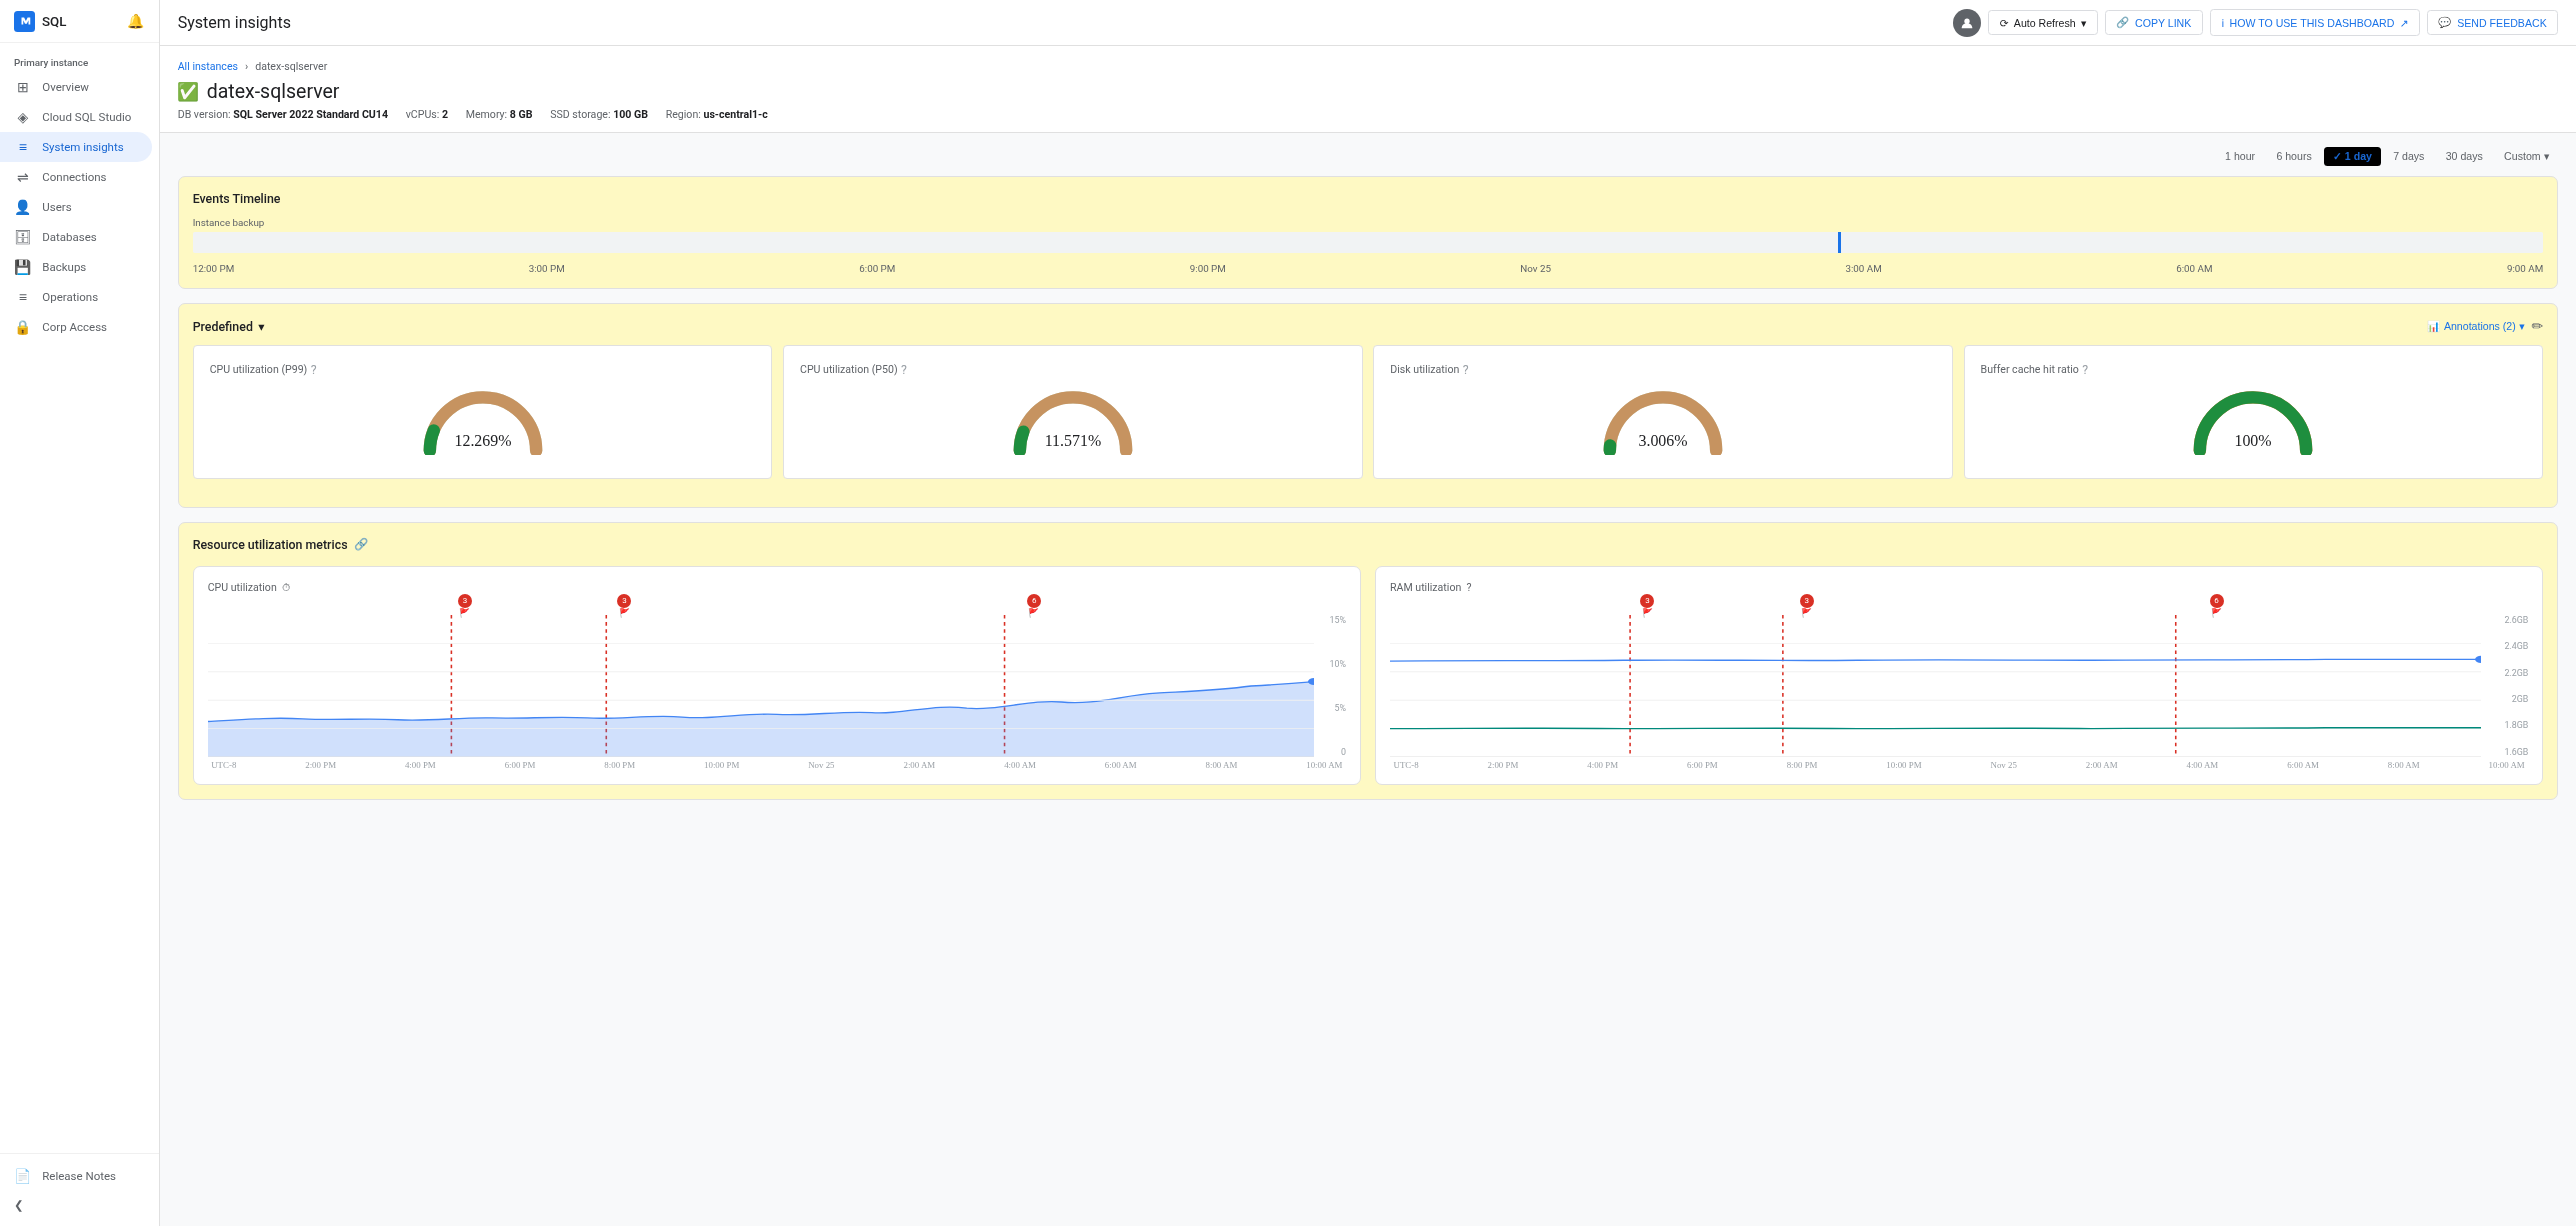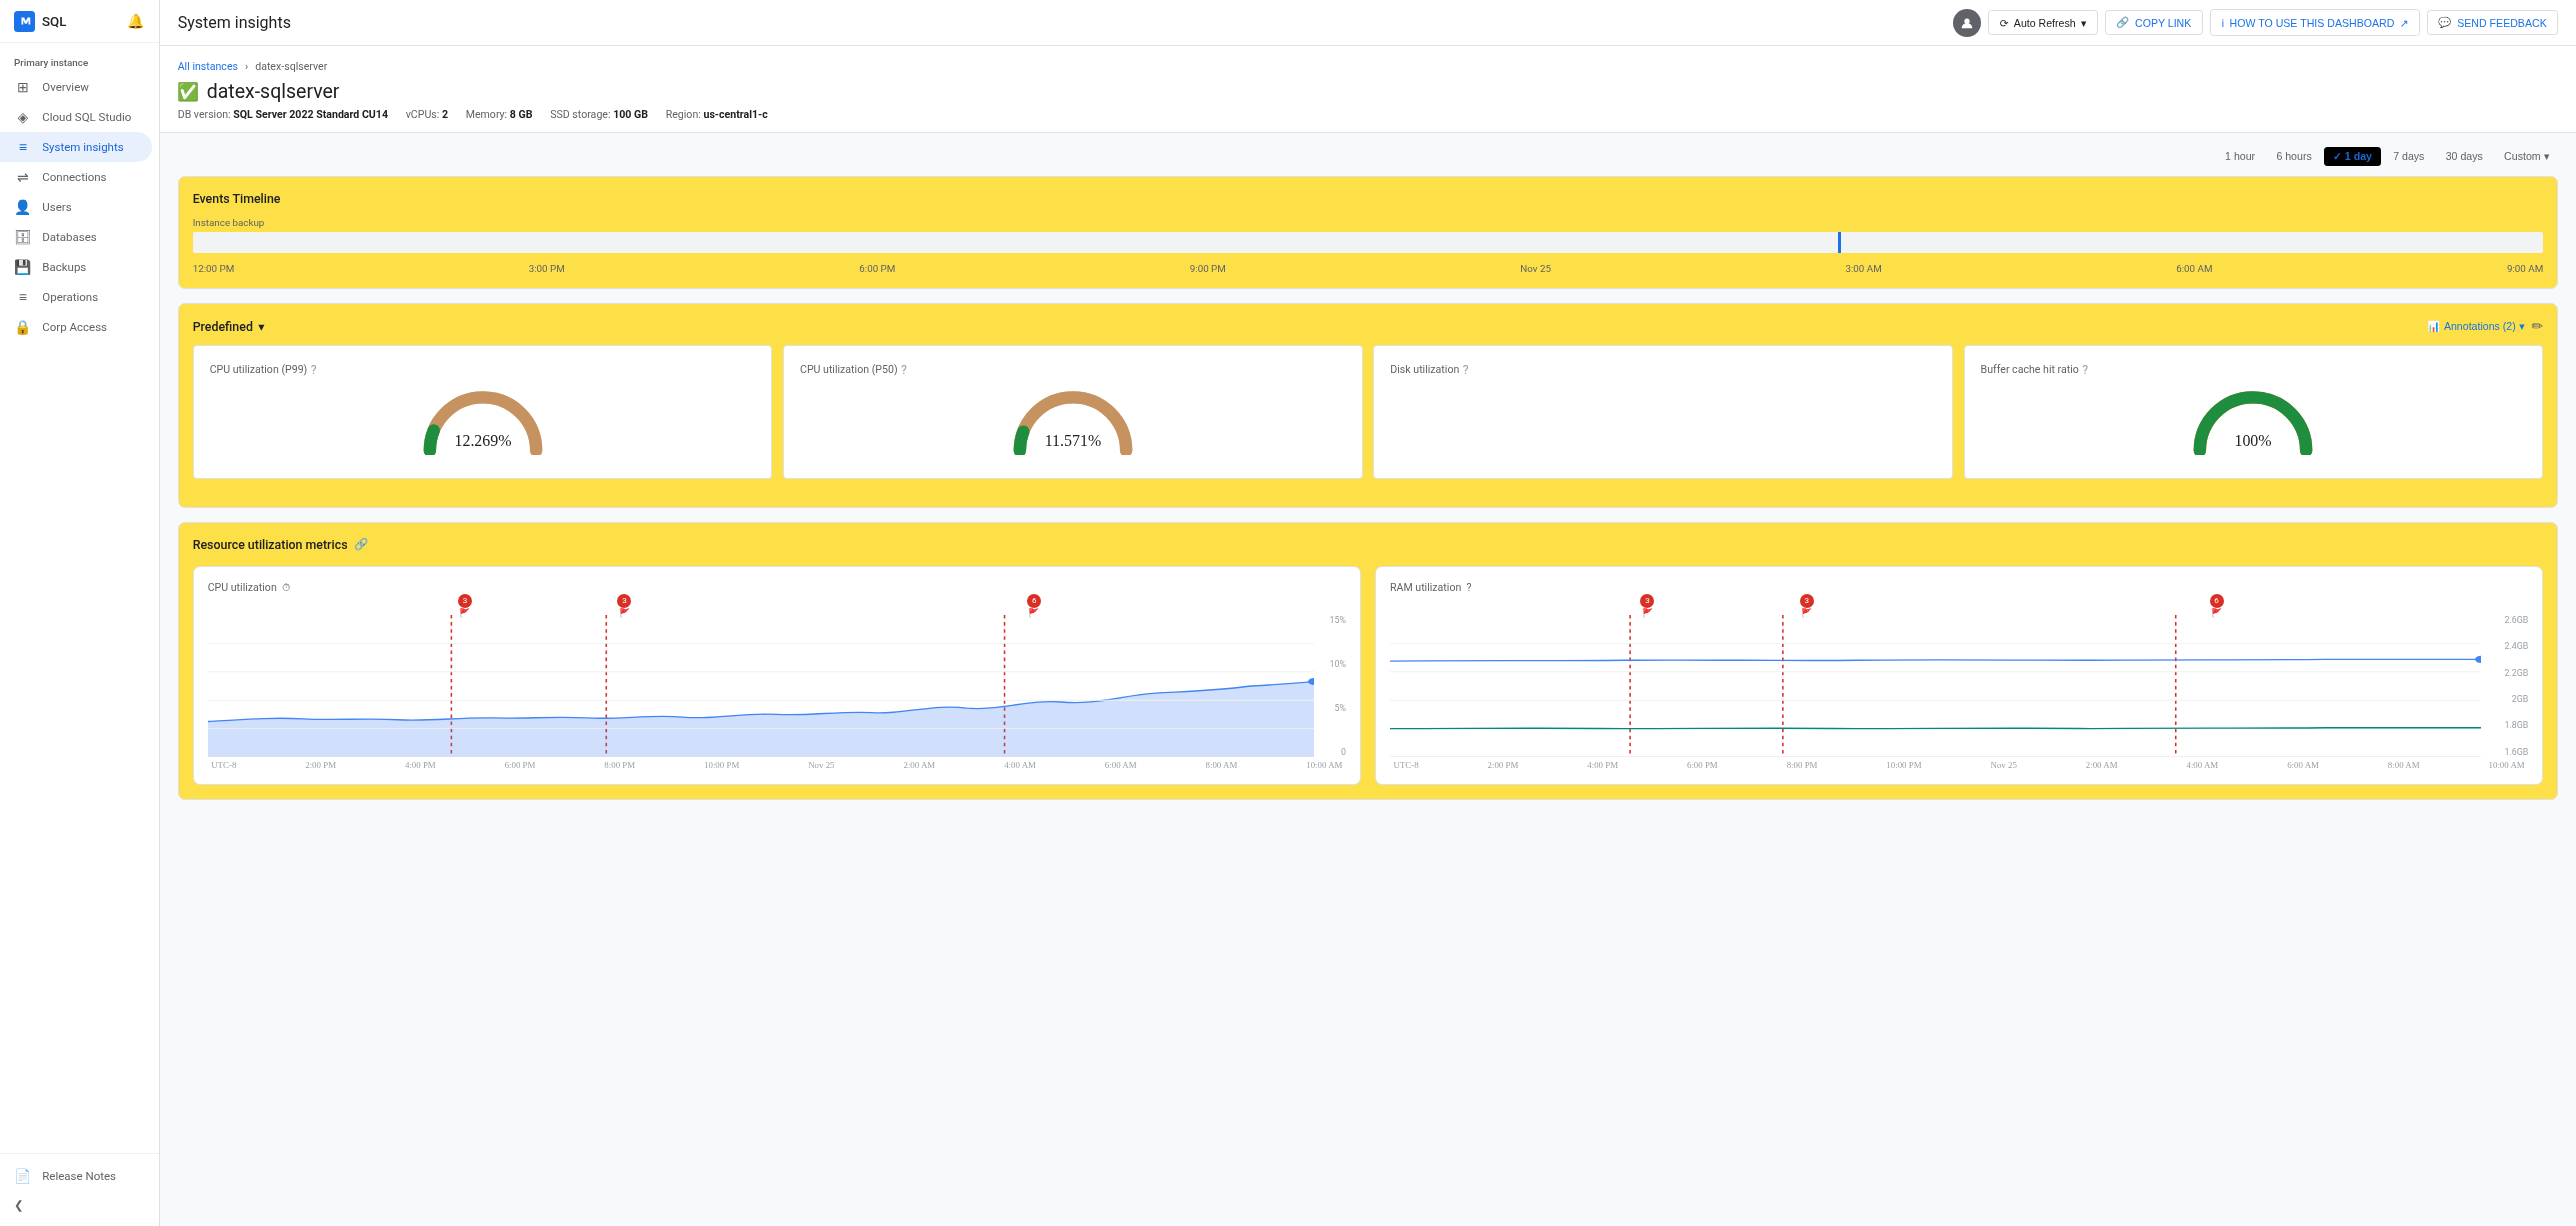--- a/index.html
+++ b/index.html
@@ -45,21 +45,21 @@
     
     .dashboard-content { padding: 14px 17.7px; }
 
     
     .time-range { display: flex; justify-content: flex-end; align-items: center; gap: 3.5px; margin-bottom: 10.6px; }
     .time-btn { padding: 3.5px 8.9px; border: none; background: none; cursor: pointer; font-size: 10.6px; color: #5f6368; border-radius: 3.5px; }
     .time-btn.active { background: #000000; color: #1967d2; font-weight: 700; }
     .time-btn.custom { display: flex; align-items: flex-end; gap: 3.5px; }
 
     
-    .section-card { background: #fde047; border: 0.9px solid #e0e0e0; border-radius: 7px; margin-bottom: 14px; padding: 14px; }
+    .section-card { background: #fef9c3; border: 0.9px solid #e0e0e0; border-radius: 7px; margin-bottom: 14px; padding: 14px; }
     .section-title { font-size: 12.4px; font-weight: 500; color: #202124; margin-bottom: 10.6px; }
     .timeline-container { position: relative; }
     .timeline-label { font-size: 9.8px; color: #5f6368; margin-bottom: 3.5px; }
     .timeline-bar { height: 21px; background: #f1f3f4; border-radius: 1.8px; position: relative; margin-bottom: 3.5px; }
     .timeline-marker { position: absolute; width: 2.7px; background: #1a73e8; height: 100%; top: 0; left: 70%; }
     .timeline-axis { display: flex; justify-content: space-between; padding-top: 7px; font-size: 9.8px; color: #5f6368; }
 
     
     .predefined-header { display: flex; align-items: center; justify-content: space-between; margin-bottom: 10.6px; }
     .predefined-title { display: flex; align-items: center; gap: 5.3px; font-size: 12.4px; font-weight: 500; cursor: pointer; }
@@ -315,20 +315,30 @@
                 <text x="70" y="70" text-anchor="middle" font-size="18" fill="#202124" font-weight="400">11.571%</text>
               </svg>
             </div>
           </div>
 
           <div class="gauge-card">
             <div class="gauge-title">
               <span>Disk utilization</span>
               <span class="help-icon">?</span>
             </div>
+            <div class="gauge-wrapper">
+              <svg class="gauge-svg" viewBox="0 0 140 80" style="font-size:13px">
+                <path d="M 10 75 A 60 60 0 0 1 130 75" fill="none" stroke="#e0e0e0" stroke-width="14" stroke-linecap="round"></path>
+                <path d="M 10 75 A 60 60 0 0 1 130 75" fill="none" stroke="#1e8e3e" stroke-width="14" stroke-linecap="round" stroke-dasharray="188.5" stroke-dashoffset="0" opacity="0.3"></path>
+                <path d="M 10 75 A 60 60 0 0 1 130 75" fill="none" stroke="#f9ab00" stroke-width="14" stroke-linecap="round" stroke-dasharray="188.5" stroke-dashoffset="0" opacity="0.3"></path>
+                <path d="M 10 75 A 60 60 0 0 1 130 75" fill="none" stroke="#d93025" stroke-width="14" stroke-linecap="round" stroke-dasharray="188.5" stroke-dashoffset="0" opacity="0.3"></path>
+                <path d="M 10 75 A 60 60 0 0 1 130 75" fill="none" stroke="#1e8e3e" stroke-width="14" stroke-linecap="round" stroke-dasharray="5.7 182.8"></path>
+                <text x="70" y="70" text-anchor="middle" font-size="18" fill="#202124" font-weight="400">3.006%</text>
+              </svg>
+            </div>
           </div>
 
           <div class="gauge-card">
             <div class="gauge-title">
               <span>Buffer cache hit ratio</span>
               <span class="help-icon">?</span>
             </div>
             <div class="gauge-wrapper">
               <svg class="gauge-svg" viewBox="0 0 140 80" style="font-size:13px">
                 <path d="M 10 75 A 60 60 0 0 1 130 75" fill="none" stroke="#e0e0e0" stroke-width="14" stroke-linecap="round"></path>

